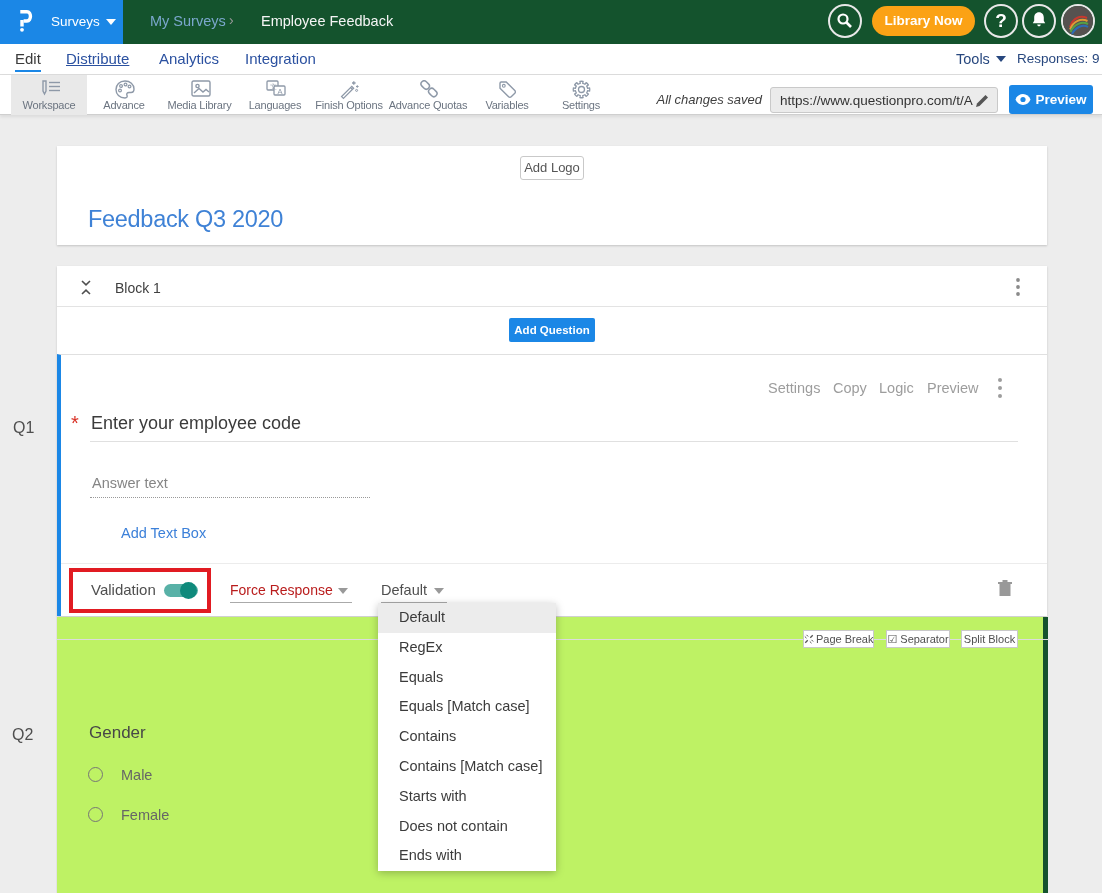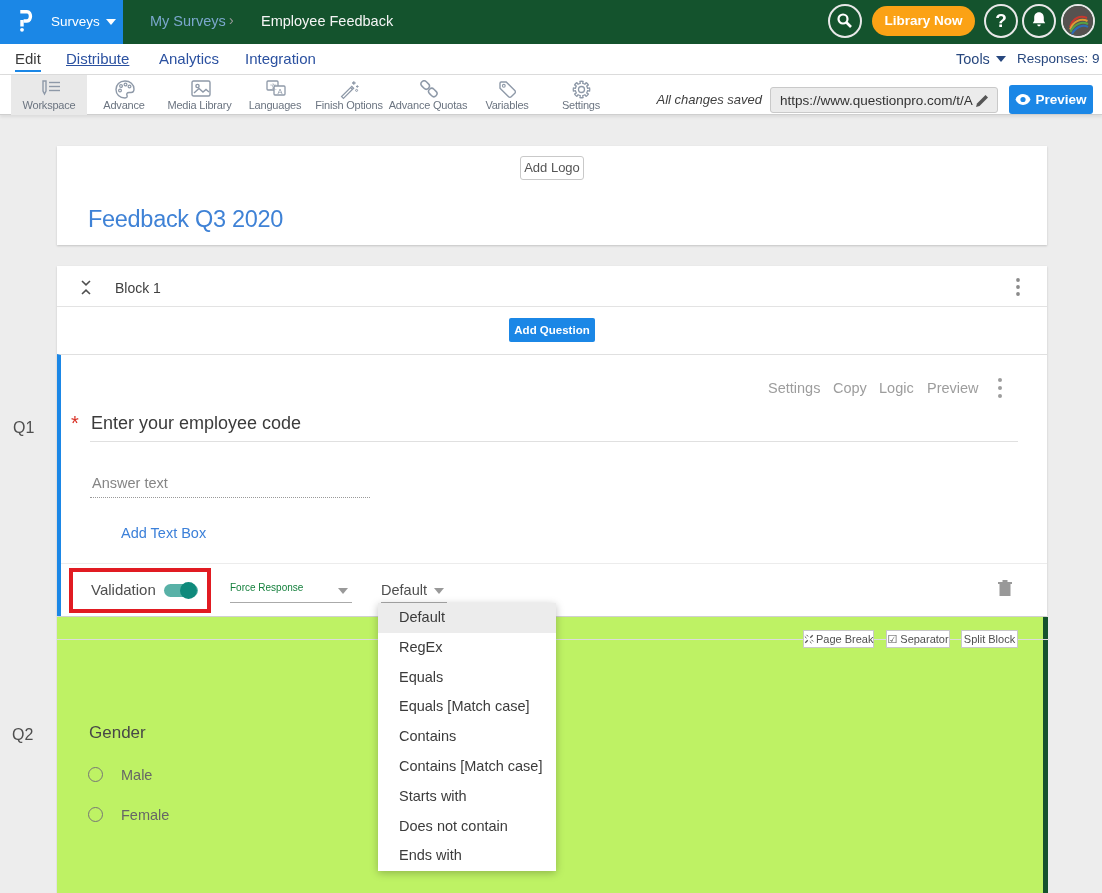--- a/index.html
+++ b/index.html
@@ -235,21 +235,21 @@
 <div style="position:absolute;left:91px;top:413px;font-size:18px;color:#3b3b3b;">Enter your employee code</div>
 <div style="position:absolute;left:90px;top:441px;width:928px;height:1px;background:#e0e0e0;"></div>
 <div style="position:absolute;left:92px;top:475px;font-size:14.5px;color:#858585;">Answer text</div>
 <div style="position:absolute;left:90px;top:497px;width:280px;height:1px;border-bottom:1px dotted #999;"></div>
 <div style="position:absolute;left:121px;top:525px;font-size:14.5px;color:#3c80d9;">Add Text Box</div>
 <div style="position:absolute;left:61px;top:563px;width:986px;height:1px;background:#ececec;"></div>
 <div style="position:absolute;left:91px;top:581px;font-size:15px;color:#4f4f4f;">Validation</div>
 <div style="position:absolute;left:164px;top:584px;width:34px;height:13px;background:#58b1a7;border-radius:7px;"></div>
 <div style="position:absolute;left:180px;top:582px;width:17px;height:17px;background:#0f8a7c;border-radius:50%;"></div>
 <div style="position:absolute;left:69px;top:568px;width:142px;height:45px;border:4px solid #e11b22;"></div>
-<div style="position:absolute;left:230px;top:582px;font-size:10px;color:#15803d;text-align:right;">Force Response</div>
+<div style="position:absolute;left:230px;top:582px;font-size:14px;color:#b91c1c;text-align:right;">Force Response</div>
 <div style="position:absolute;left:338px;top:588px;width:0;height:0;border-left:5px solid transparent;border-right:5px solid transparent;border-top:6px solid #999;"></div>
 <div style="position:absolute;left:230px;top:602px;width:122px;height:1px;background:#aaa;"></div>
 <div style="position:absolute;left:381px;top:582px;font-size:14.5px;color:#4f4f4f;">Default</div>
 <div style="position:absolute;left:434px;top:588px;width:0;height:0;border-left:5px solid transparent;border-right:5px solid transparent;border-top:6px solid #999;"></div>
 <div style="position:absolute;left:381px;top:602px;width:66px;height:1px;background:#aaa;"></div>
 <svg width="16" height="17" viewBox="0 0 16 17" style="position:absolute;left:997px;top:580px">
   <rect x="2.5" y="4" width="11" height="12" fill="#999"></rect>
   <rect x="1" y="2" width="14" height="2" fill="#999"></rect>
   <rect x="5.5" y="0" width="5" height="2" fill="#999"></rect>
 </svg>

